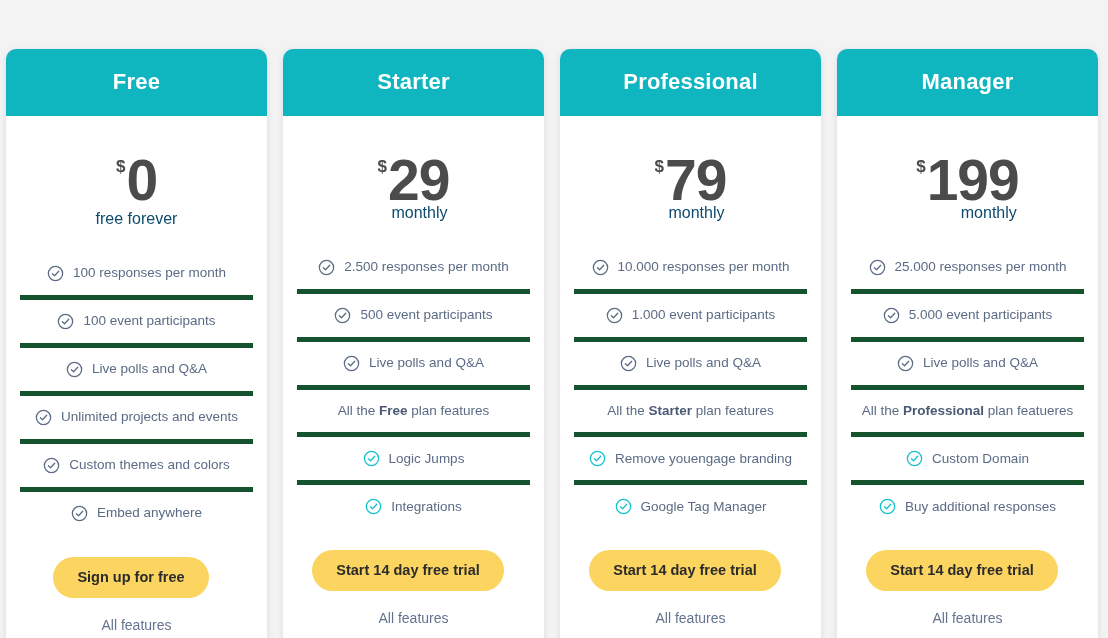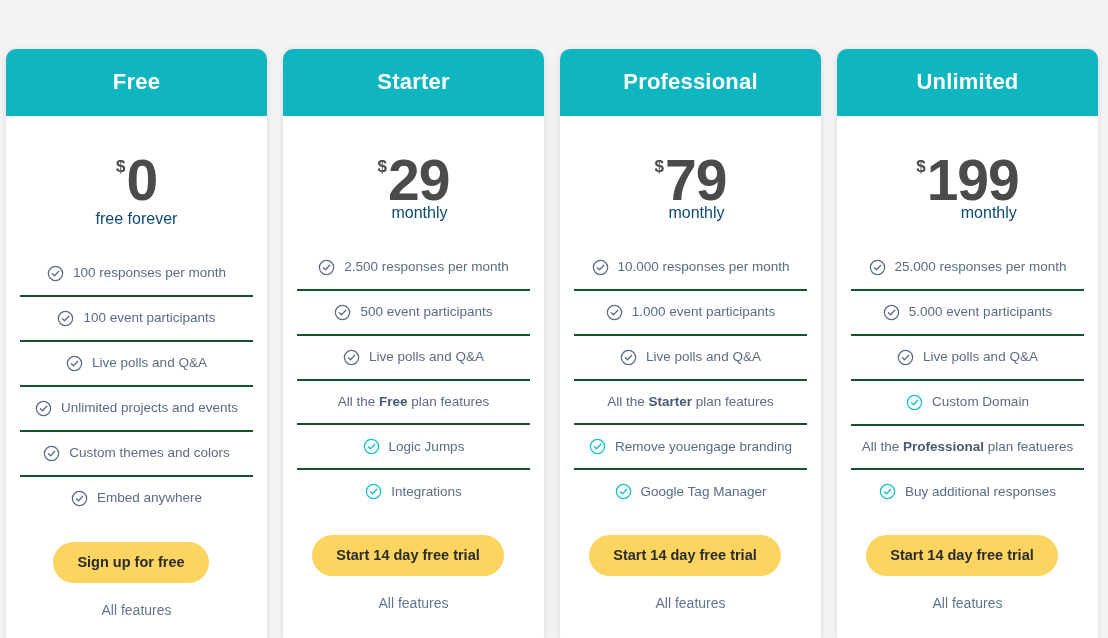--- a/index.html
+++ b/index.html
@@ -92,21 +92,21 @@
     list-style: none;
     padding: 16px 14px 0 14px;
   }
 
   .feature-row {
     display: flex;
     align-items: center;
     justify-content: center;
     gap: 9px;
     padding: 13px 2px 13px 2px;
-    border-bottom: 2px solid #14532d;
+    border-bottom: 5px solid #14532d;
     font-size: 13.5px;
     color: #5b6b85;
     line-height: 1.2;
     white-space: nowrap;
   }
 
   .feature-row:last-child { border-bottom: none; }
 
   .feature-row.plan-ref { justify-content: center; }
 
@@ -331,21 +331,21 @@
           </span>
           <span class="feature-text">Google Tag Manager</span>
         </li>
       </ul>
       <div class="cta-wrap">
         <button class="cta-button">Start 14 day free trial</button>
       </div>
       <div class="all-features-wrap"><a class="all-features-link">All features</a></div>
     </div>
     <div class="plan-card">
-      <div class="plan-header">Unlimited</div>
+      <div class="plan-header">Manager</div>
       <div class="price-block"><div class="price-line"><span class="currency">$</span><span class="amount">199</span><div class="period">monthly</div></div></div>
       <ul class="features">
         <li class="feature-row">
           <span class="check-icon">
             <svg viewBox="0 0 20 20" fill="none" xmlns="http://www.w3.org/2000/svg">
               <circle cx="10" cy="10" r="8.4" stroke="#5b6b85" stroke-width="1.5" fill="none"></circle>
               <path d="M6.3 10.2 L8.9 12.7 L13.8 7.3" stroke="#5b6b85" stroke-width="1.5" stroke-linecap="round" stroke-linejoin="round" fill="none"></path>
             </svg>
           </span>
           <span class="feature-text">25.000 responses per month</span>
@@ -361,31 +361,31 @@
         </li>
         <li class="feature-row">
           <span class="check-icon">
             <svg viewBox="0 0 20 20" fill="none" xmlns="http://www.w3.org/2000/svg">
               <circle cx="10" cy="10" r="8.4" stroke="#5b6b85" stroke-width="1.5" fill="none"></circle>
               <path d="M6.3 10.2 L8.9 12.7 L13.8 7.3" stroke="#5b6b85" stroke-width="1.5" stroke-linecap="round" stroke-linejoin="round" fill="none"></path>
             </svg>
           </span>
           <span class="feature-text">Live polls and Q&amp;A</span>
         </li>
-        <li class="feature-row">
-          <span class="check-icon">
-            <svg viewBox="0 0 20 20" fill="none" xmlns="http://www.w3.org/2000/svg">
-              <circle cx="10" cy="10" r="8.4" stroke="#14c2cc" stroke-width="1.5" fill="none"></circle>
-              <path d="M6.3 10.2 L8.9 12.7 L13.8 7.3" stroke="#14c2cc" stroke-width="1.5" stroke-linecap="round" stroke-linejoin="round" fill="none"></path>
-            </svg>
-          </span>
-          <span class="feature-text">Custom Domain</span>
-        </li>
         <li class="feature-row plan-ref">
           <span class="feature-text">All the <b>Professional</b> plan featueres</span>
+        </li>
+        <li class="feature-row">
+          <span class="check-icon">
+            <svg viewBox="0 0 20 20" fill="none" xmlns="http://www.w3.org/2000/svg">
+              <circle cx="10" cy="10" r="8.4" stroke="#14c2cc" stroke-width="1.5" fill="none"></circle>
+              <path d="M6.3 10.2 L8.9 12.7 L13.8 7.3" stroke="#14c2cc" stroke-width="1.5" stroke-linecap="round" stroke-linejoin="round" fill="none"></path>
+            </svg>
+          </span>
+          <span class="feature-text">Custom Domain</span>
         </li>
         <li class="feature-row">
           <span class="check-icon">
             <svg viewBox="0 0 20 20" fill="none" xmlns="http://www.w3.org/2000/svg">
               <circle cx="10" cy="10" r="8.4" stroke="#14c2cc" stroke-width="1.5" fill="none"></circle>
               <path d="M6.3 10.2 L8.9 12.7 L13.8 7.3" stroke="#14c2cc" stroke-width="1.5" stroke-linecap="round" stroke-linejoin="round" fill="none"></path>
             </svg>
           </span>
           <span class="feature-text">Buy additional responses</span>
         </li>

